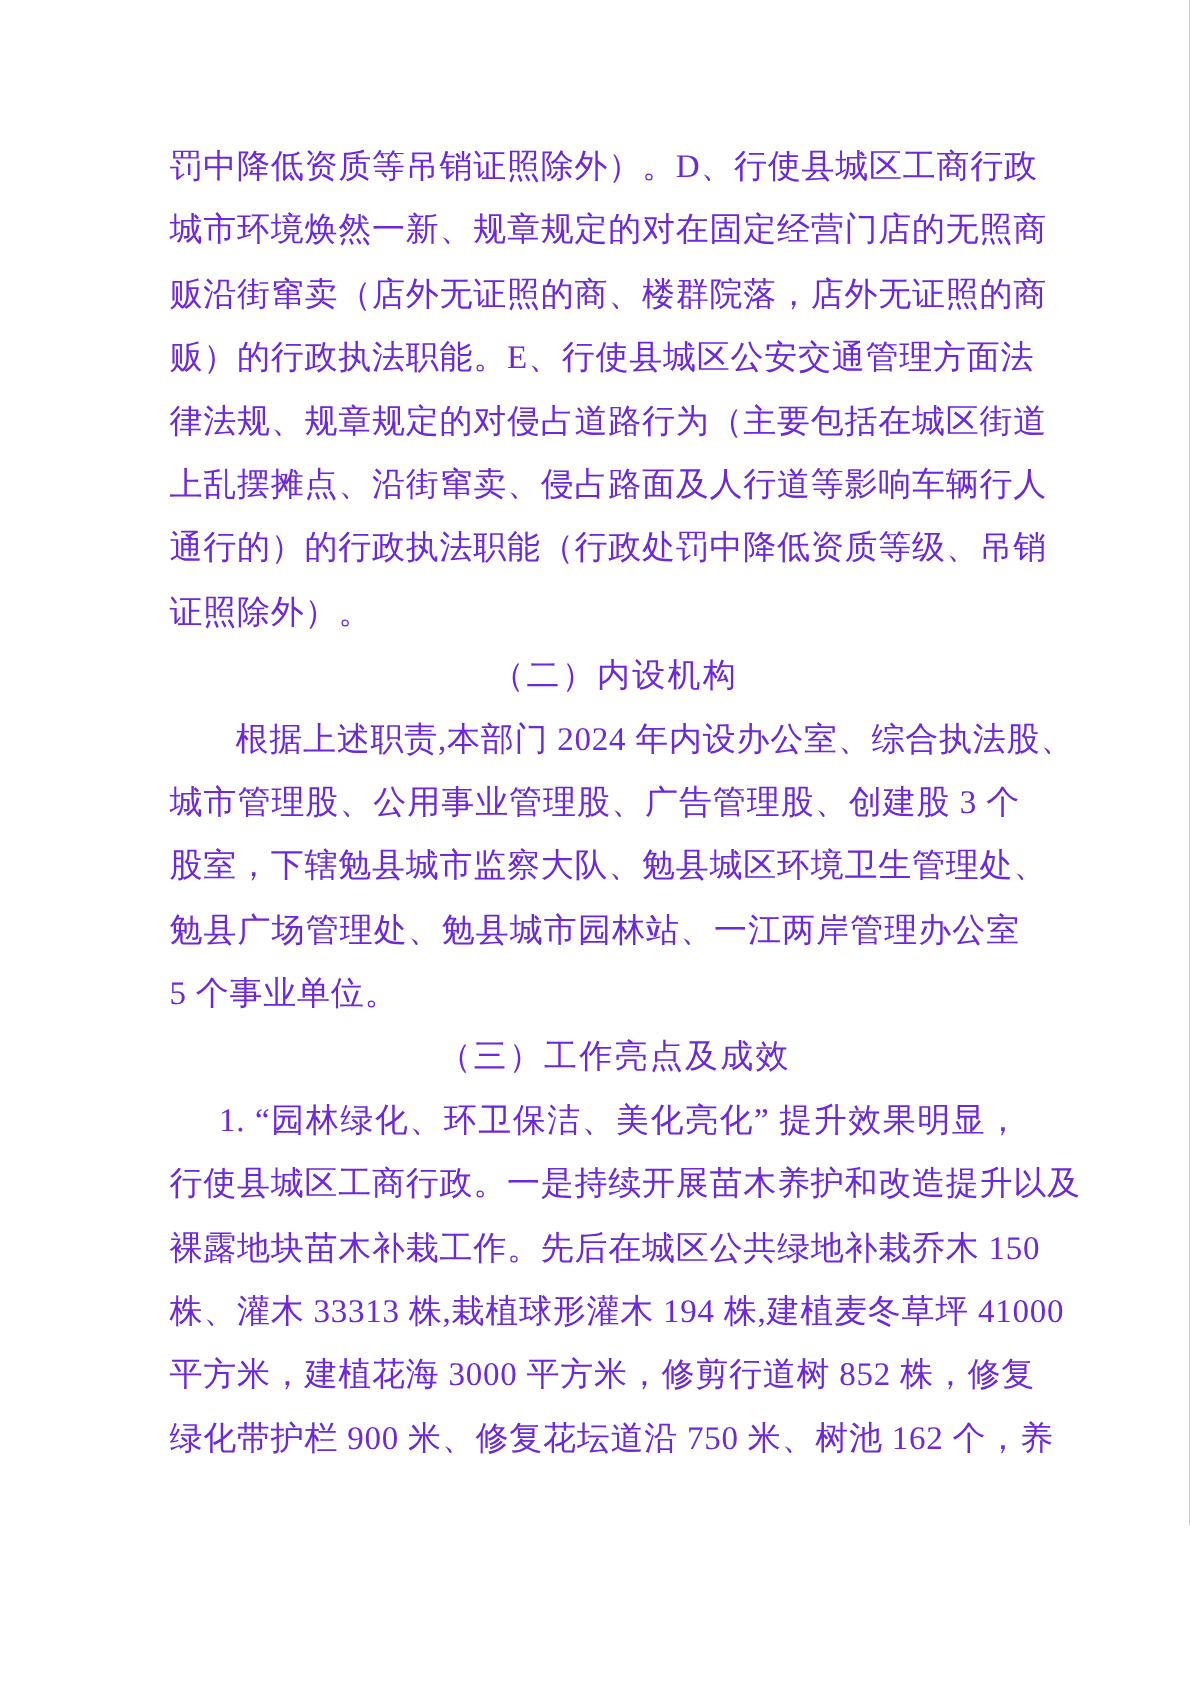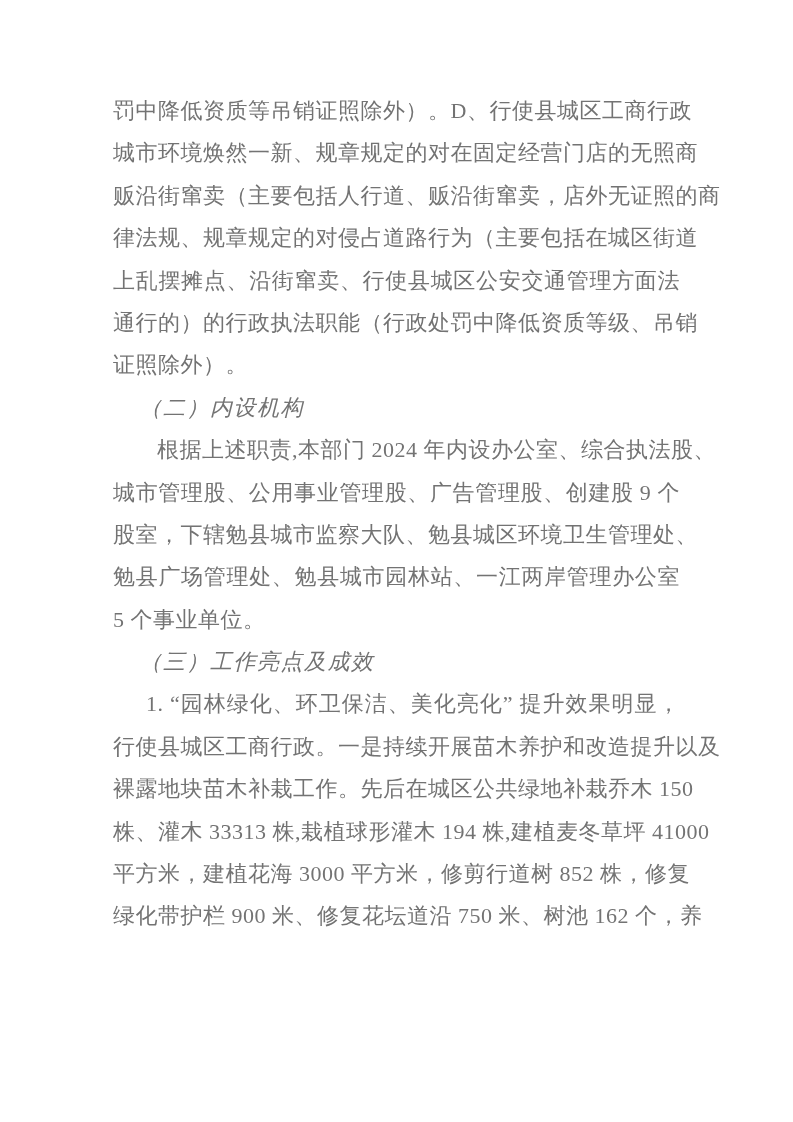--- a/index.html
+++ b/index.html
@@ -7,21 +7,21 @@
     padding: 0;
     background: #9e9e9e;
     font-family: "Liberation Serif", "DejaVu Serif", serif;
   }
   .page {
     position: relative;
     width: 793px;
     height: 1122px;
     margin: 0 auto;
     background: #ffffff;
-    color: #737373;
+    color: #6d28d9;
     overflow: hidden;
     box-sizing: border-box;
     padding: 90px 113px 0 113px;
   }
   .doc-body {
     width: 567px;
   }
   .line {
     font-size: 22px;
     line-height: 42.4px;
@@ -34,40 +34,41 @@
   .line.fill {
     text-align: justify;
     text-align-last: justify;
     text-justify: inter-character;
   }
   .line .bold {
     font-weight: 400;
   }
   
   .line.kai {
-    font-style: italic;
     letter-spacing: 1.5px;
+    text-align: center;
   }
 </style>
 </head>
 <body>
 
 <div class="page">
   <div class="doc-body">
 
   <div class="line fill"><span>罚中降低资质等吊销证照除外）。D、行使县城区工商行政</span></div>
       <div class="line fill"><span>城市环境焕然一新、规章规定的对在固定经营门店的无照商</span></div>
-      <div class="line fill"><span>贩沿街窜卖（主要包括人行道、贩沿街窜卖，店外无证照的商</span></div>
+      <div class="line fill"><span>贩沿街窜卖（店外无证照的商、楼群院落，店外无证照的商</span></div>
+      <div class="line fill"><span>贩）的行政执法职能。E、行使县城区公安交通管理方面法</span></div>
       <div class="line fill"><span>律法规、规章规定的对侵占道路行为（主要包括在城区街道</span></div>
-      <div class="line fill"><span>上乱摆摊点、沿街窜卖、行使县城区公安交通管理方面法</span></div>
+      <div class="line fill"><span>上乱摆摊点、沿街窜卖、侵占路面及人行道等影响车辆行人</span></div>
       <div class="line fill"><span>通行的）的行政执法职能（行政处罚中降低资质等级、吊销</span></div>
       <div class="line"><span>证照除外）。</span></div>
       <div class="line kai" style="padding-left: 1.2em;"><span>（二）内设机构</span></div>
       <div class="line fill" style="padding-left: 2em; font-family: Liberation Serif, serif;"><span>根据上述职责,本部门 2024 年内设办公室、综合执法股、</span></div>
-      <div class="line fill"><span>城市管理股、公用事业管理股、广告管理股、创建股 9 个</span></div>
+      <div class="line fill"><span>城市管理股、公用事业管理股、广告管理股、创建股 3 个</span></div>
       <div class="line fill"><span>股室，下辖勉县城市监察大队、勉县城区环境卫生管理处、</span></div>
       <div class="line fill"><span>勉县广场管理处、勉县城市园林站、一江两岸管理办公室</span></div>
       <div class="line"><span>5 个事业单位。</span></div>
       <div class="line kai" style="padding-left: 1.2em;"><span>（三）工作亮点及成效</span></div>
       <div class="line fill" style="padding-left: 1.5em;"><span class="bold">1. “园林绿化、环卫保洁、美化亮化” 提升效果明显，</span></div>
       <div class="line fill"><span class="bold">行使县城区工商行政。一是</span><span>持续开展苗木养护和改造提升以及</span></div>
       <div class="line fill"><span>裸露地块苗木补栽工作。先后在城区公共绿地补栽乔木 150</span></div>
       <div class="line fill"><span>株、灌木 33313 株,栽植球形灌木 194 株,建植麦冬草坪 41000</span></div>
       <div class="line fill"><span>平方米，建植花海 3000 平方米，修剪行道树 852 株，修复</span></div>
       <div class="line fill"><span>绿化带护栏 900 米、修复花坛道沿 750 米、树池 162 个，养</span></div>

